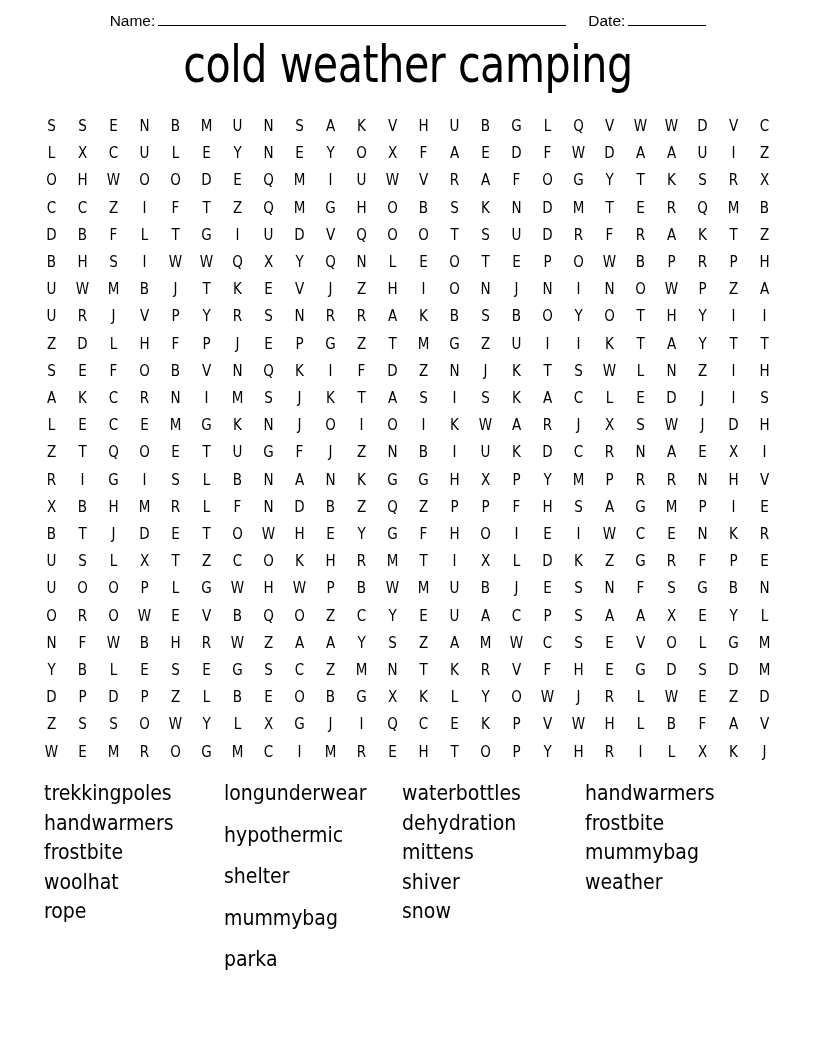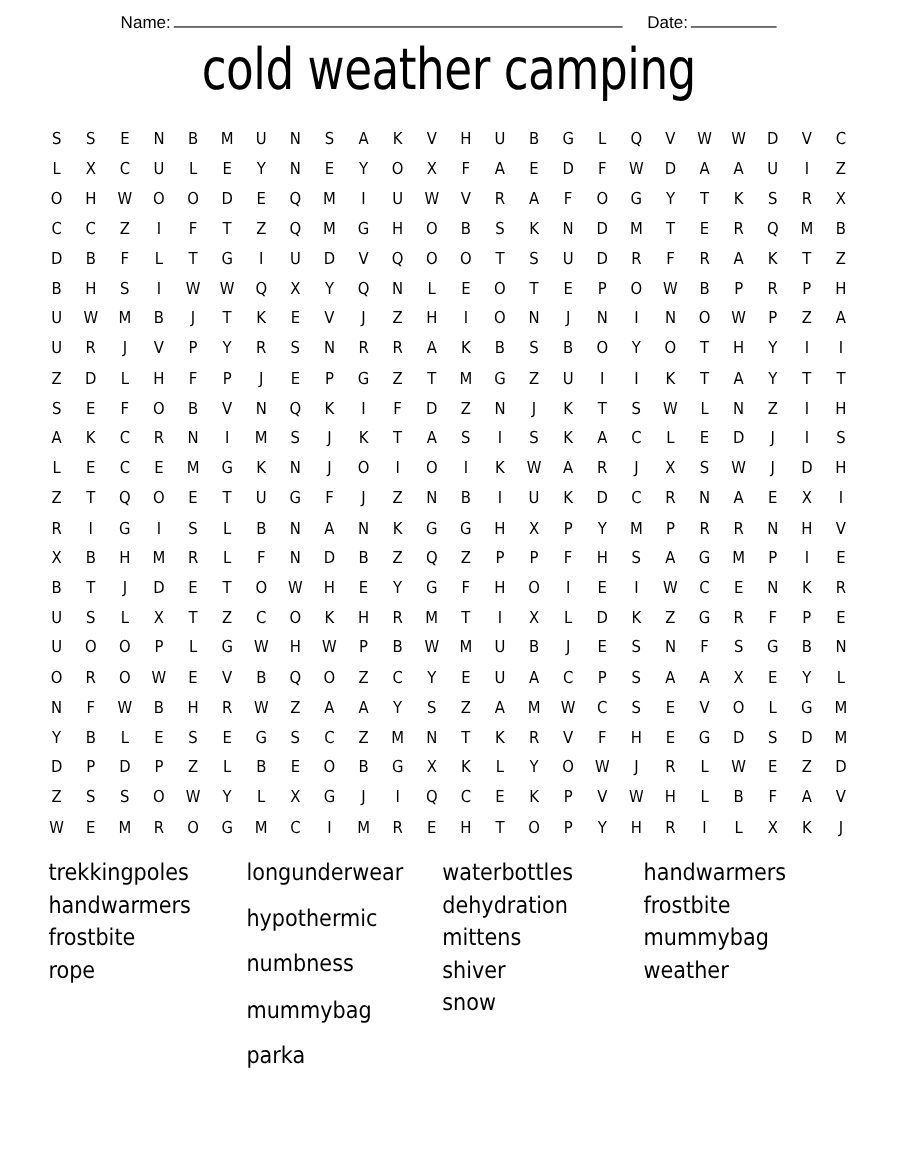--- a/index.html
+++ b/index.html
@@ -767,26 +767,27 @@
         </tr>
       </tbody>
   </table>
 </div>
 
 <div class="wordlist">
     <div class="word-col word-col-0">
       <div class="word">trekkingpoles</div>
       <div class="word">handwarmers</div>
       <div class="word">frostbite</div>
+      <div class="word">woolhat</div>
       <div class="word">rope</div>
     </div>
     <div class="word-col word-col-1">
       <div class="word">longunderwear</div>
       <div class="word">hypothermic</div>
-      <div class="word">numbness</div>
+      <div class="word">shelter</div>
       <div class="word">mummybag</div>
       <div class="word">parka</div>
     </div>
     <div class="word-col word-col-2">
       <div class="word">waterbottles</div>
       <div class="word">dehydration</div>
       <div class="word">mittens</div>
       <div class="word">shiver</div>
       <div class="word">snow</div>
     </div>

